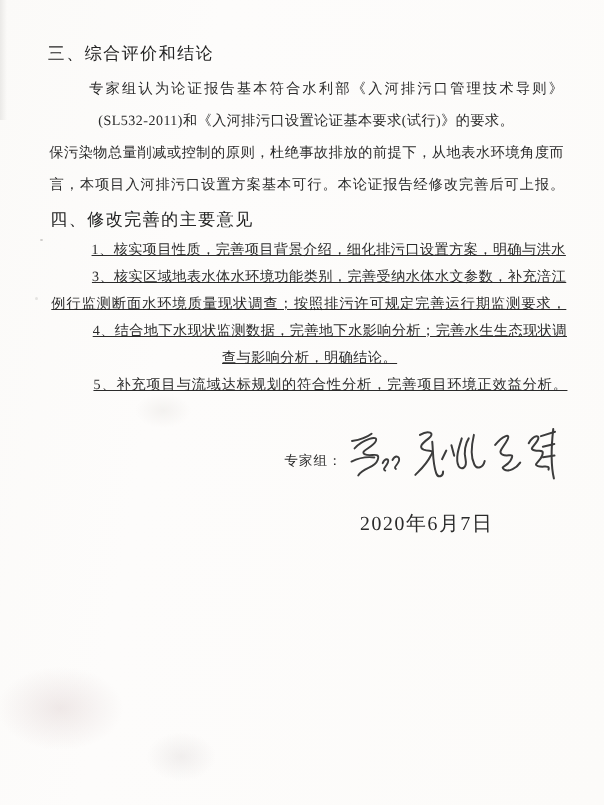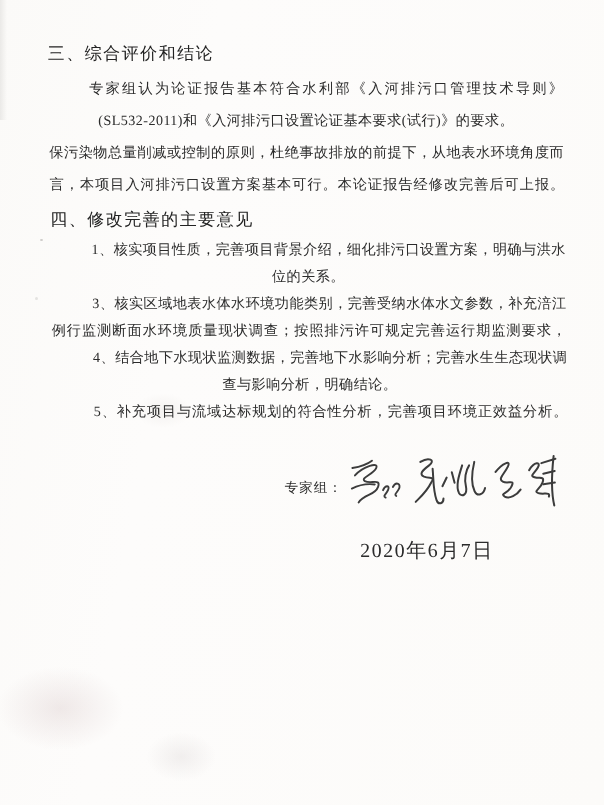--- a/index.html
+++ b/index.html
@@ -42,21 +42,21 @@
   .hd.first { margin-bottom: 6px; }
   .hd.second { margin-top: 8px; margin-bottom: 4px; }
 
   .ln {
     white-space: nowrap;
     font-size: 14.2px;
     letter-spacing: 0.4px;
     height: 32px; line-height: 32px;
     text-align: center;
   }
-  .sec4 .ln { height: 27px; line-height: 27px; }
+  .sec4 .ln { height: 27px; line-height: 27px; text-decoration: underline; }
   .ind { text-indent: 41px; }
   .jst { text-align: justify; text-align-last: justify; -moz-text-align-last: justify; }
 
   .signoff-row {
     margin-top: 22px;
     display: flex; align-items: flex-end; justify-content: flex-end;
     padding-right: 4px; height: 62px;
   }
   .signoff-label {
     font-size: 13.5px; letter-spacing: 1px;
@@ -94,21 +94,20 @@
         <div class="ln jst">保污染物总量削减或控制的原则，杜绝事故排放的前提下，从地表水环境角度而</div>
         <div class="ln jst">言，本项目入河排污口设置方案基本可行。本论证报告经修改完善后可上报。</div>
       </div>
     </div>
 
     <h2 class="hd second">四、修改完善的主要意见</h2>
 
     <div class="sec4">
       <div class="item">
         <div class="ln ind jst">1、核实项目性质，完善项目背景介绍，细化排污口设置方案，明确与洪水</div>
-        <div class="ln">位的关系。</div>
       </div>
       <div class="item">
         <div class="ln ind jst">3、核实区域地表水体水环境功能类别，完善受纳水体水文参数，补充涪江</div>
         <div class="ln jst">例行监测断面水环境质量现状调查；按照排污许可规定完善运行期监测要求，</div>
       </div>
       <div class="item">
         <div class="ln ind jst">4、结合地下水现状监测数据，完善地下水影响分析；完善水生生态现状调</div>
         <div class="ln">查与影响分析，明确结论。</div>
       </div>
       <div class="item">

